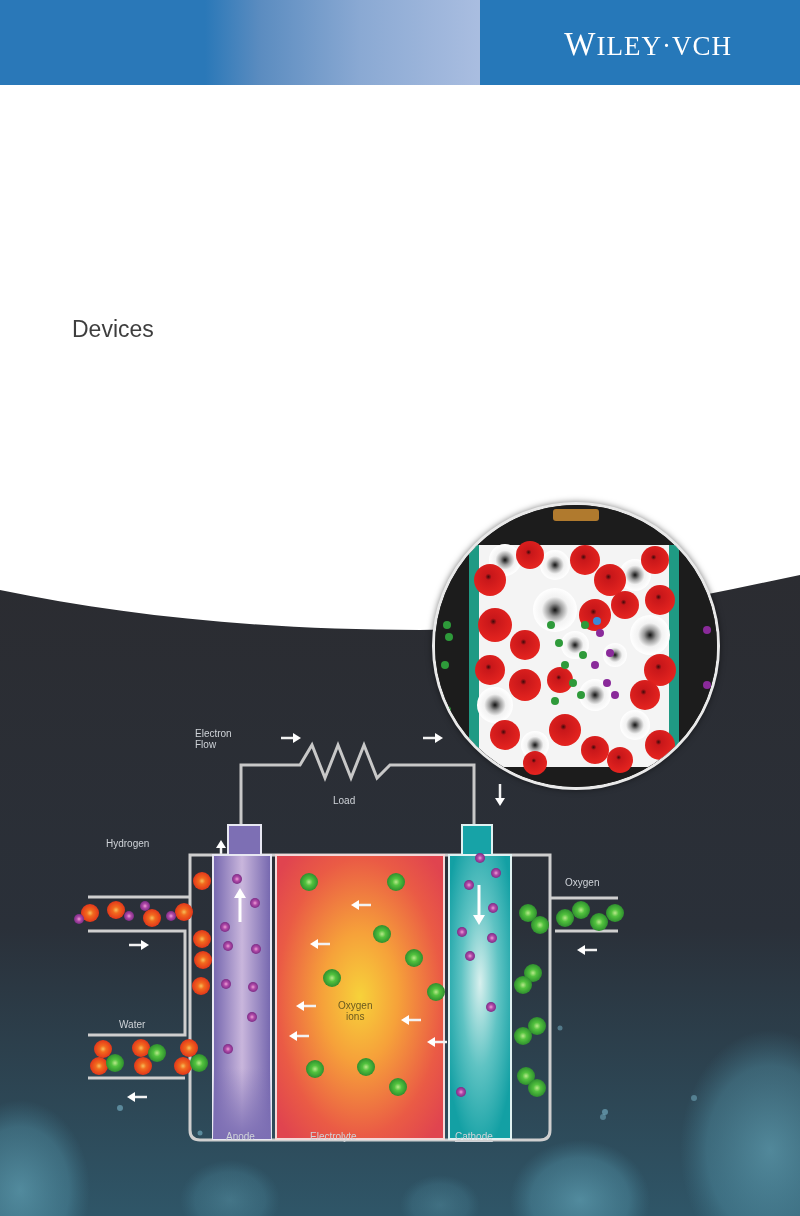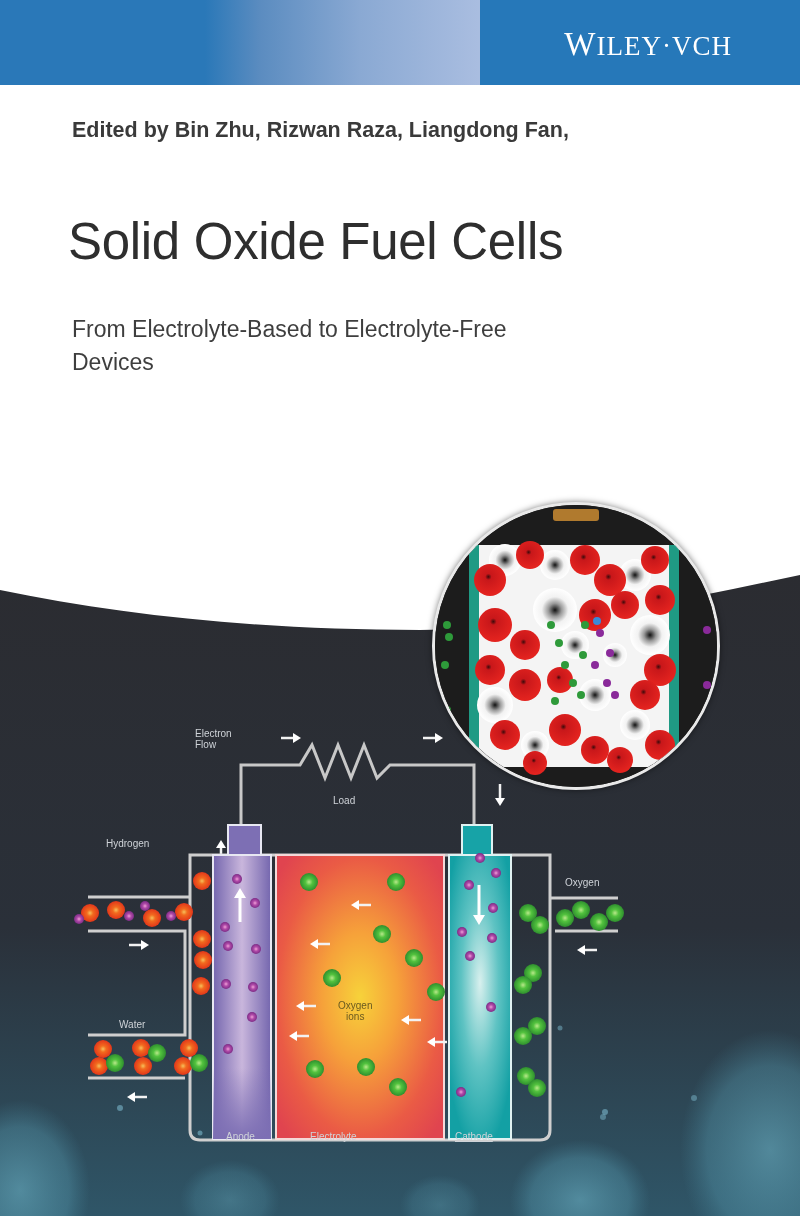--- a/index.html
+++ b/index.html
@@ -64,25 +64,22 @@
   <div class="band">
     <div class="band-left"></div>
     <div class="band-right">
       <div class="publisher">
         <span class="big">W</span><span>ILEY</span><span>·</span><span>VCH</span>
       </div>
     </div>
   </div>
 
   <div class="editors">
-    <div>Edited by Bin Zhu, Rizwan Raza, Liangdong Fan,</div>
-  </div>
-  <div class="title">Solid Oxide Fuel Cells</div>
+  </div>
   <div class="subtitle">
-    <div>From Electrolyte-Based to Electrolyte-Free</div>
     <div>Devices</div>
   </div>
 
   <svg class="diagram" width="800" height="1216" viewBox="0 0 800 1216">
     <defs>
       <linearGradient id="anodeGrad" x1="0" y1="0" x2="1" y2="0">
         <stop offset="0" stop-color="#7466ae"></stop>
         <stop offset="0.5" stop-color="#c9b6dc"></stop>
         <stop offset="1" stop-color="#7466ae"></stop>
       </linearGradient>

